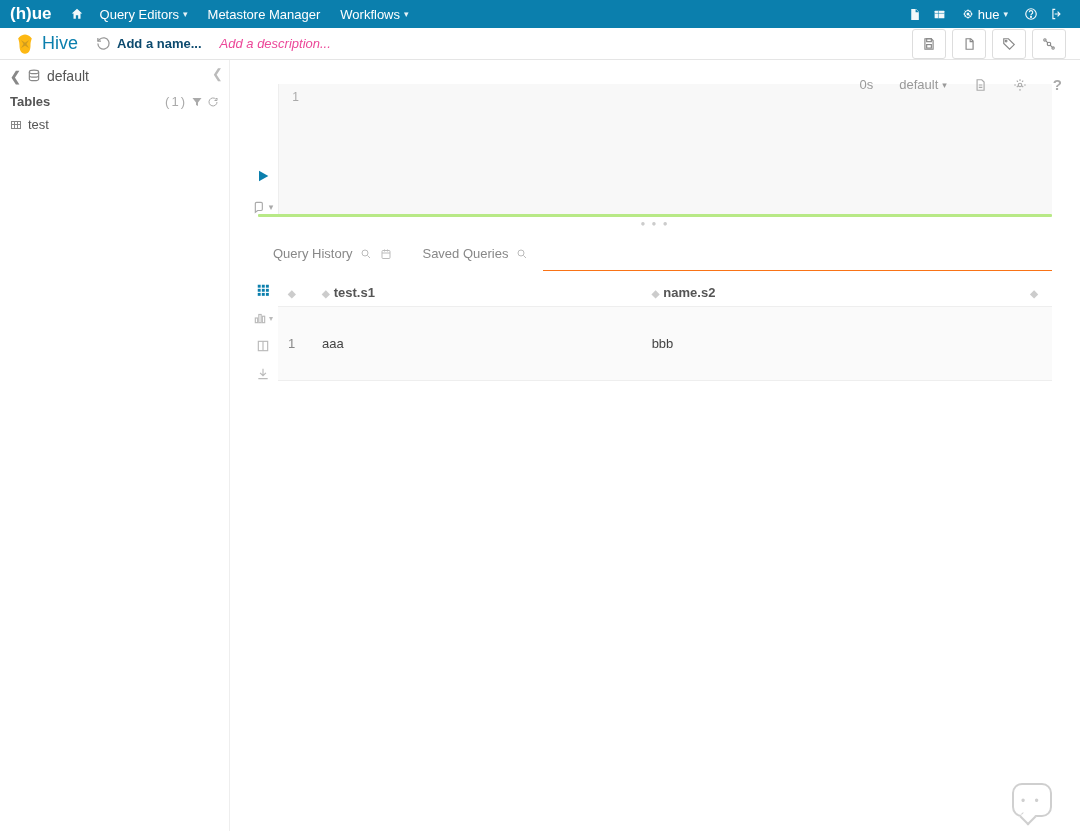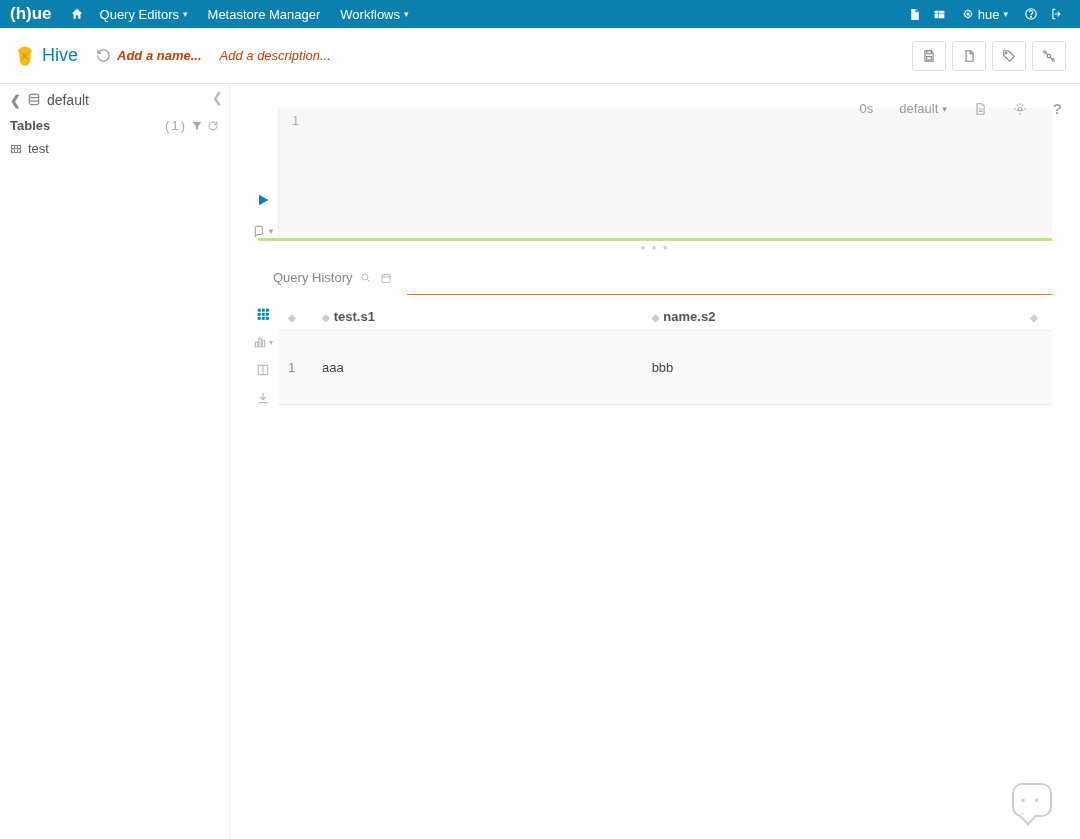--- a/index.html
+++ b/index.html
@@ -6,27 +6,27 @@
 body{width:1080px;height:839px;overflow:hidden;background:#fff;color:#444;font-size:13px;position:relative}
 
 .topnav{height:28px;background:#0b7fad;color:#fff;display:flex;align-items:center;padding:0 10px;font-size:13px}
 .logo{font-weight:700;letter-spacing:0px;font-size:17px;margin-right:12px;font-family:Arial}
 .logo b{display:inline-block}
 .nav-item{margin:0 10px;cursor:pointer;display:flex;align-items:center;gap:4px}
 .nav-item .caret{font-size:9px;opacity:.9}
 .nav-spacer{flex:1}
 .nav-icon{margin:0 6px;cursor:pointer;opacity:.95}
 
-.subhdr{height:56px;border-bottom:1px solid #e5e5e5;display:flex;align-items:center;padding:0 14px;background:#fff}
+.subhdr{height:32px;border-bottom:1px solid #e5e5e5;display:flex;align-items:center;padding:0 14px;background:#fff}
 .hive-icon{width:22px;height:22px;margin-right:6px}
 .hive-label{color:#0b7fad;font-size:18px;font-weight:400}
 .subhdr .sep{width:18px}
 .refresh-circ{color:#999;margin-right:6px}
-.add-name{font-style:italic;font-weight:700;color:#c2410c;margin-right:18px}
-.add-desc{font-style:italic;color:#c2410c}
+.add-name{font-weight:700;color:#0c4a6e;margin-right:18px}
+.add-desc{font-style:italic;color:#ec4899}
 .subhdr-spacer{flex:1}
 .subhdr-btn{width:34px;height:30px;border:1px solid #ddd;border-radius:3px;display:flex;align-items:center;justify-content:center;color:#888;margin-left:6px;cursor:pointer;background:#fff}
 
 .layout{display:flex;height:calc(839px - 68px)}
 .sidebar{width:230px;border-right:1px solid #eee;padding:8px 10px;position:relative}
 .sb-top{display:flex;align-items:center;color:#777;gap:6px;margin-bottom:10px}
 .sb-top .chev{color:#888;font-weight:700}
 .sb-db{color:#555;font-size:14px}
 .sb-row{display:flex;align-items:flex-end;justify-content:space-between;color:#555;font-size:13px;margin-bottom:8px}
 .sb-row .acts{color:#aaa;letter-spacing:2px;display:flex;align-items:center;gap:4px}
@@ -259,20 +259,29 @@
         <span class="ic">
             <svg width="12" height="12" viewBox="0 0 24 24" fill="none" stroke="#bbb" stroke-width="2">
               <circle cx="10" cy="10" r="6"></circle>
               <path d="M20 20l-5-5"></path>
             </svg>
           </span>
         <span class="ic">
             <svg width="12" height="12" viewBox="0 0 24 24" fill="none" stroke="#bbb" stroke-width="2">
               <rect x="4" y="5" width="16" height="16" rx="2"></rect>
               <path d="M4 10h16M9 3v4M15 3v4"></path>
+            </svg>
+          </span>
+      </div>
+      <div class="tab">
+        <span>Saved Queries</span>
+        <span class="ic">
+            <svg width="12" height="12" viewBox="0 0 24 24" fill="none" stroke="#bbb" stroke-width="2">
+              <circle cx="10" cy="10" r="6"></circle>
+              <path d="M20 20l-5-5"></path>
             </svg>
           </span>
       </div>
     </div>
 
     <div class="results-wrap">
       <div class="res-side">
         <span class="active">
             <svg width="14" height="14" viewBox="0 0 24 24" fill="#0b7fad">
               <rect x="3" y="3" width="5" height="5"></rect>

